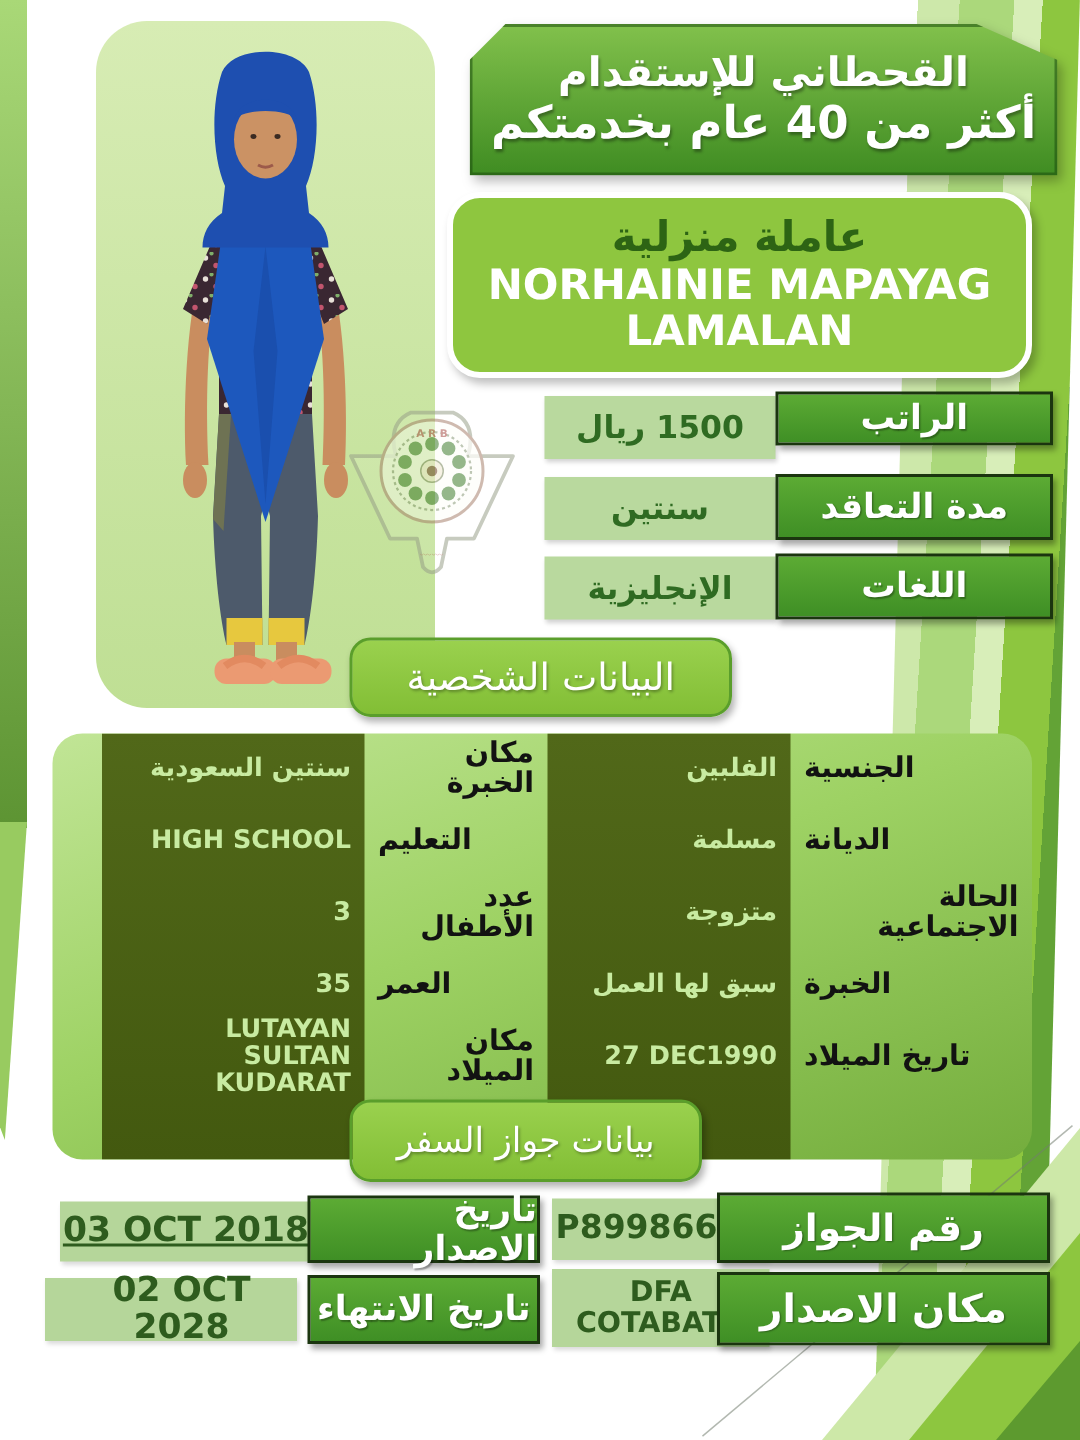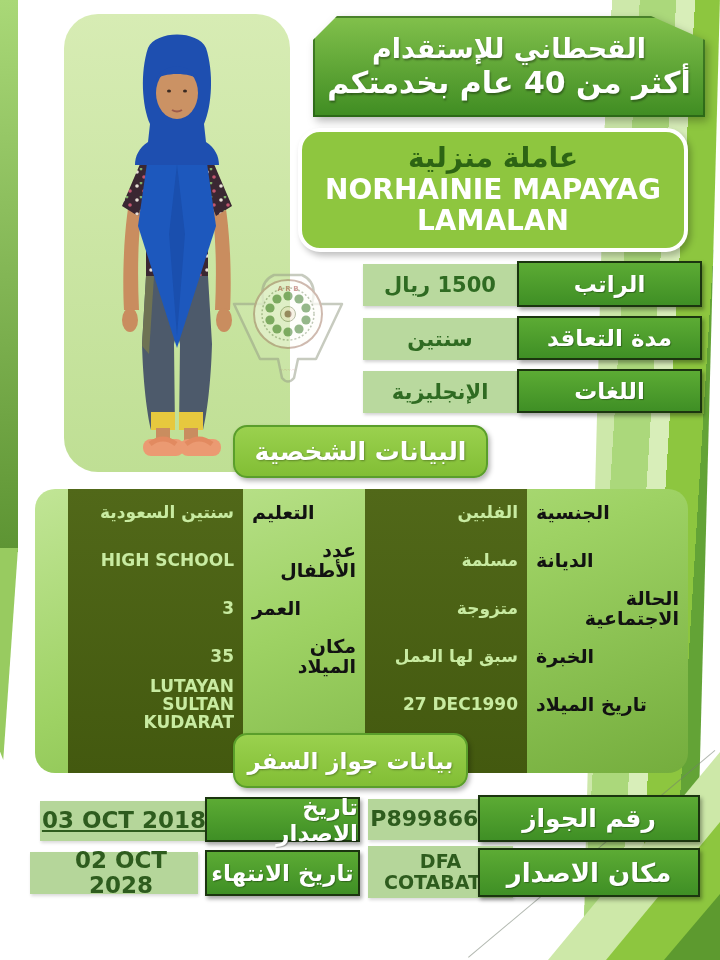--- a/index.html
+++ b/index.html
@@ -51,21 +51,21 @@
 
   
   .q-strip{left:363px;width:154px;background:#b9d99e;display:flex;align-items:center;justify-content:center;
     color:#2f6b22;font-weight:bold;font-size:21px;direction:rtl;box-shadow:1px 2px 3px rgba(0,0,0,.18);}
   .q-label{left:517px;width:185px;background:linear-gradient(#5cab34,#3f8f25);border:2px solid #1b350f;
     display:flex;align-items:center;justify-content:center;color:#fff;font-weight:bold;font-size:23px;
     direction:rtl;box-shadow:2px 3px 4px rgba(0,0,0,.35);text-shadow:1px 1px 1px rgba(0,0,0,.3);}
 
   
   .section-btn{border-radius:14px;border:2px solid #5a9e2b;background:linear-gradient(#9ad14e,#82be35);
-    display:flex;align-items:center;justify-content:center;color:#fff;font-weight:bold;direction:rtl;
+    display:flex;align-items:center;justify-content:center;color:#fff;font-weight:normal;direction:rtl;
     box-shadow:2px 3px 5px rgba(0,0,0,.3);text-shadow:1px 1px 2px rgba(0,0,0,.3);}
   .btn-personal{left:233px;top:425px;width:255px;height:53px;font-size:25px;}
   .btn-passport{left:233px;top:733px;width:235px;height:55px;font-size:23px;}
 
   
   .ptable{left:35px;top:489px;width:653px;height:284px;border-radius:20px;overflow:hidden;
     background:linear-gradient(160deg,#c1e596 0%,#9ed264 45%,#74ad3d 100%);}
   .pt-col{position:absolute;top:0;height:100%;}
   .pt-colA{left:33px;width:175px;background:linear-gradient(#516819,#43590f);}
   .pt-colB{left:208px;width:122px;}
@@ -169,37 +169,38 @@
     <div class="header-line2">أكثر من 40 عام بخدمتكم</div>
   </div>
 </div>
 
 <div class="abs name-card">
   <div class="role-ar">عاملة منزلية</div>
   <div class="cand-name">NORHAINIE MAPAYAG LAMALAN</div>
 </div>
 
 <div class="abs q-strip" style="top:264px;height:42px;">1500 ريال</div>
-<div class="abs q-label" style="top:261px;height:46px;">الراتب</div>
+<div class="abs q-label" style="top:261px;height:36px;">الراتب</div>
 <div class="abs q-strip" style="top:318px;height:42px;">سنتين</div>
 <div class="abs q-label" style="top:316px;height:44px;">مدة التعاقد</div>
 <div class="abs q-strip" style="top:371px;height:42px;">الإنجليزية</div>
 <div class="abs q-label" style="top:369px;height:44px;">اللغات</div>
 
 <div class="abs section-btn btn-personal">البيانات الشخصية</div>
 
 <div class="abs ptable">
   <div class="pt-col pt-colA">
     <div class="pt-cell pt-value">سنتين السعودية</div>
     <div class="pt-cell pt-value">HIGH SCHOOL</div>
     <div class="pt-cell pt-value">3</div>
     <div class="pt-cell pt-value">35</div>
     <div class="pt-cell pt-value">LUTAYAN SULTAN KUDARAT</div>
   </div>
   <div class="pt-col pt-colB">
+    <div class="pt-cell pt-label">مكان الخبرة</div>
     <div class="pt-cell pt-label">التعليم</div>
     <div class="pt-cell pt-label">عدد الأطفال</div>
     <div class="pt-cell pt-label">العمر</div>
     <div class="pt-cell pt-label">مكان الميلاد</div>
   </div>
   <div class="pt-col pt-colC">
     <div class="pt-cell pt-value">الفلبين</div>
     <div class="pt-cell pt-value">مسلمة</div>
     <div class="pt-cell pt-value">متزوجة</div>
     <div class="pt-cell pt-value">سبق لها العمل</div>

